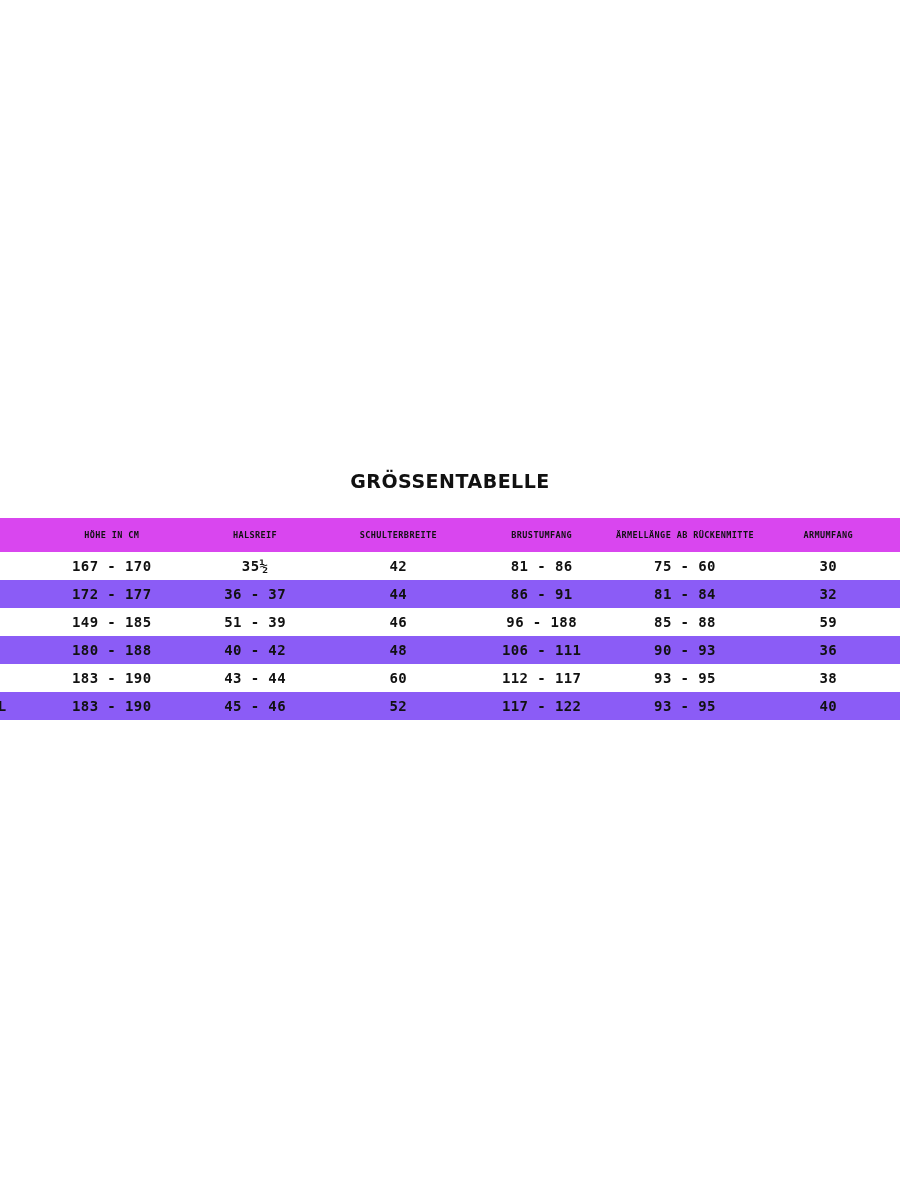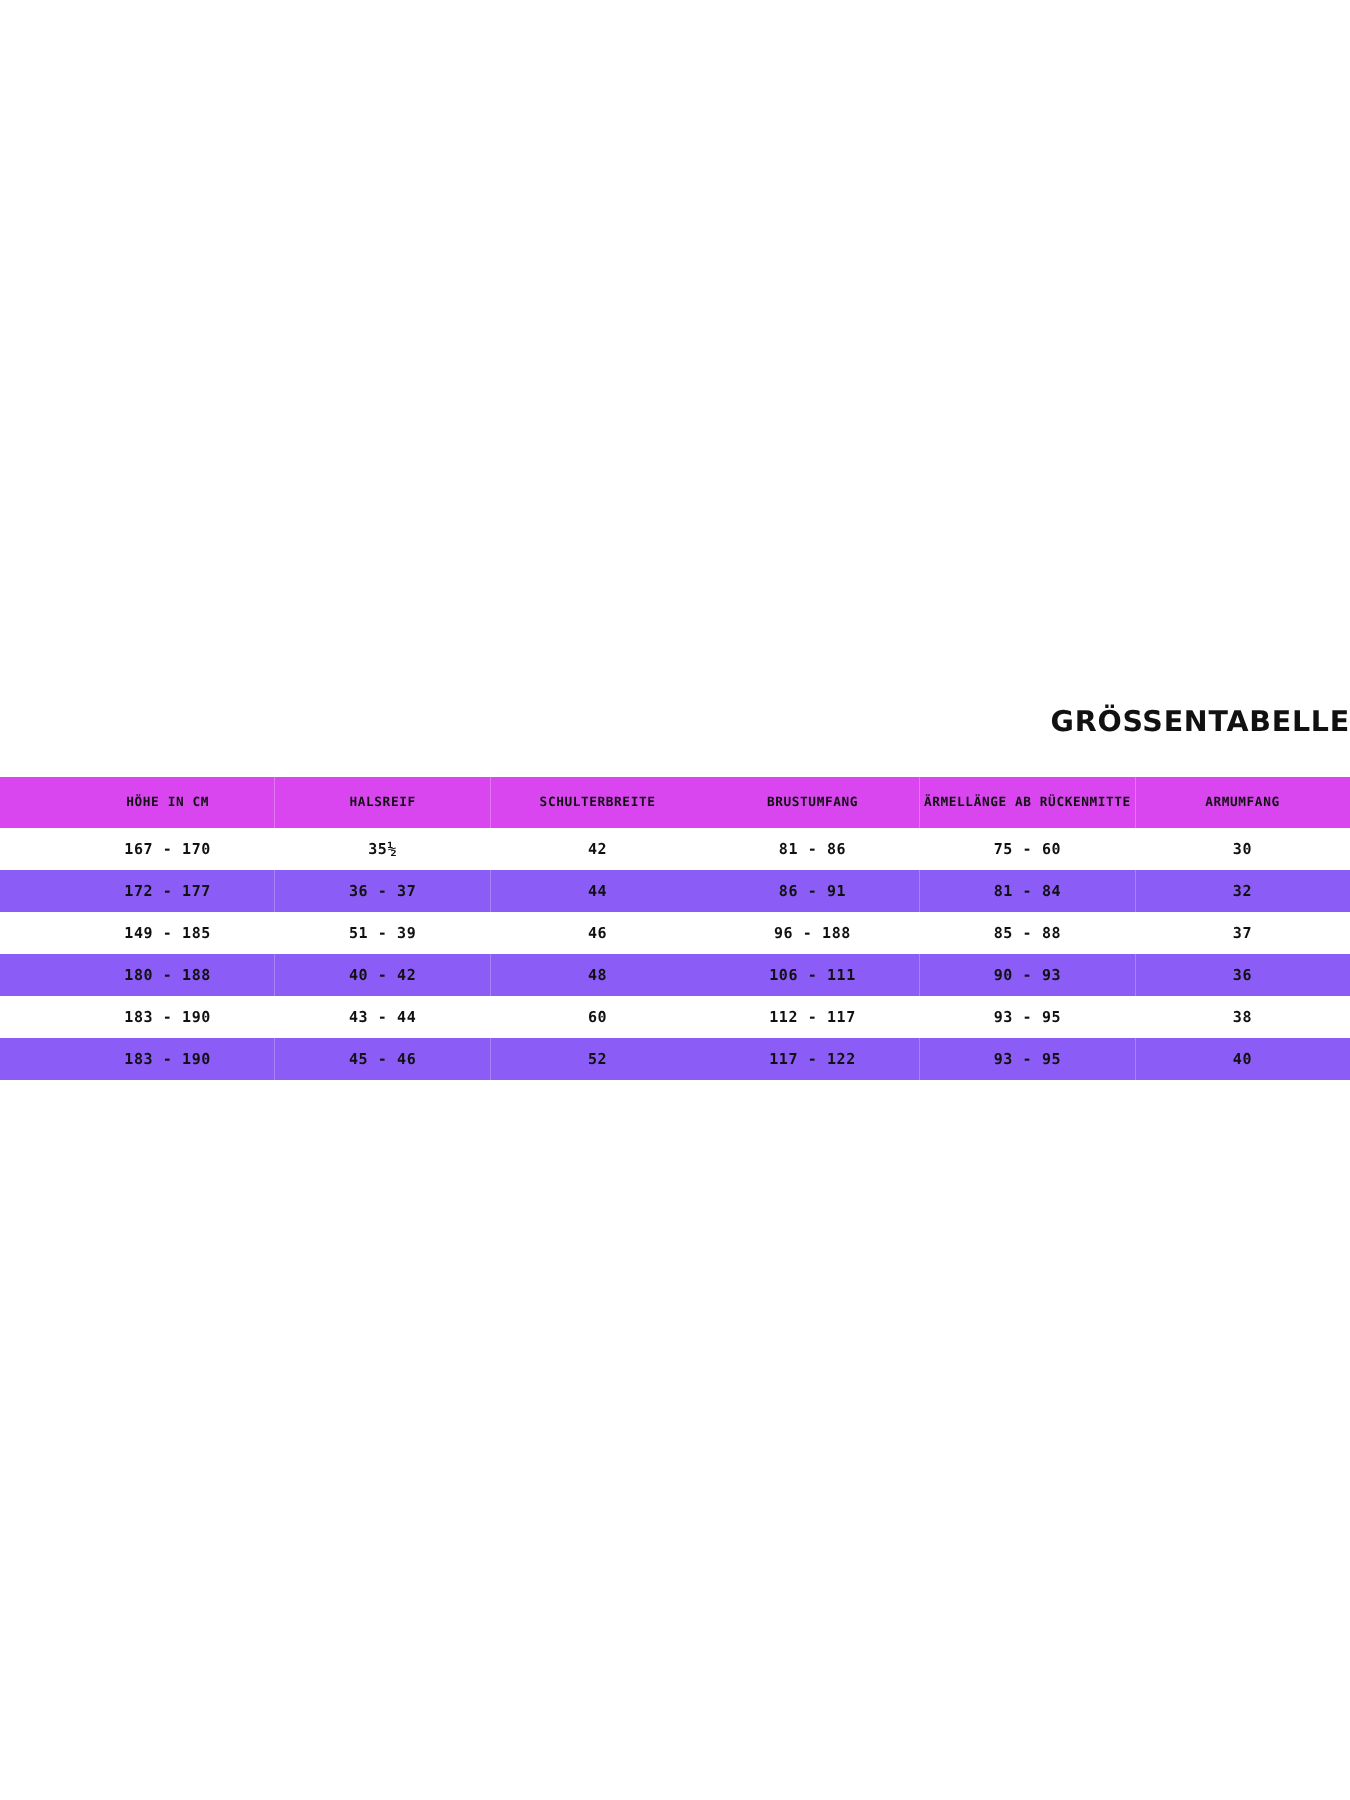--- a/index.html
+++ b/index.html
@@ -17,21 +17,21 @@
   }
 
   .size-chart {
     position: absolute;
     top: 470px;
     left: 0;
     width: 900px;
   }
 
   .chart-title {
-    text-align: right;
+    text-align: center;
     font-family: "DejaVu Sans", sans-serif;
     font-weight: bold;
     font-size: 19px;
     letter-spacing: 0.5px;
     color: #111111;
     margin: 0 0 26px 0;
   }
 
   table.size-table {
     border-collapse: collapse;
@@ -40,21 +40,21 @@
     table-layout: fixed;
   }
 
   table.size-table col.c-size  { width: 60px; }
   table.size-table col.c-col   { width: 143px; }
 
   table.size-table th,
   table.size-table td {
     text-align: center;
     vertical-align: middle;
-    font-size: 10px;
+    font-size: 14px;
     font-weight: bold;
     letter-spacing: 0.4px;
     color: #111111;
     padding: 0;
     height: 28px;
     white-space: nowrap;
   }
 
   table.size-table thead th {
     height: 34px;
@@ -126,21 +126,21 @@
         <td>81 - 84</td>
         <td>32</td>
       </tr>
       <tr class="row-odd">
         <td class="size-cell">M</td>
         <td>149 - 185</td>
         <td>51 - 39</td>
         <td>46</td>
         <td>96 - 188</td>
         <td>85 - 88</td>
-        <td>37</td>
+        <td>59</td>
       </tr>
       <tr class="row-even">
         <td class="size-cell">L</td>
         <td>180 - 188</td>
         <td>40 - 42</td>
         <td>48</td>
         <td>106 - 111</td>
         <td>90 - 93</td>
         <td>36</td>
       </tr>

